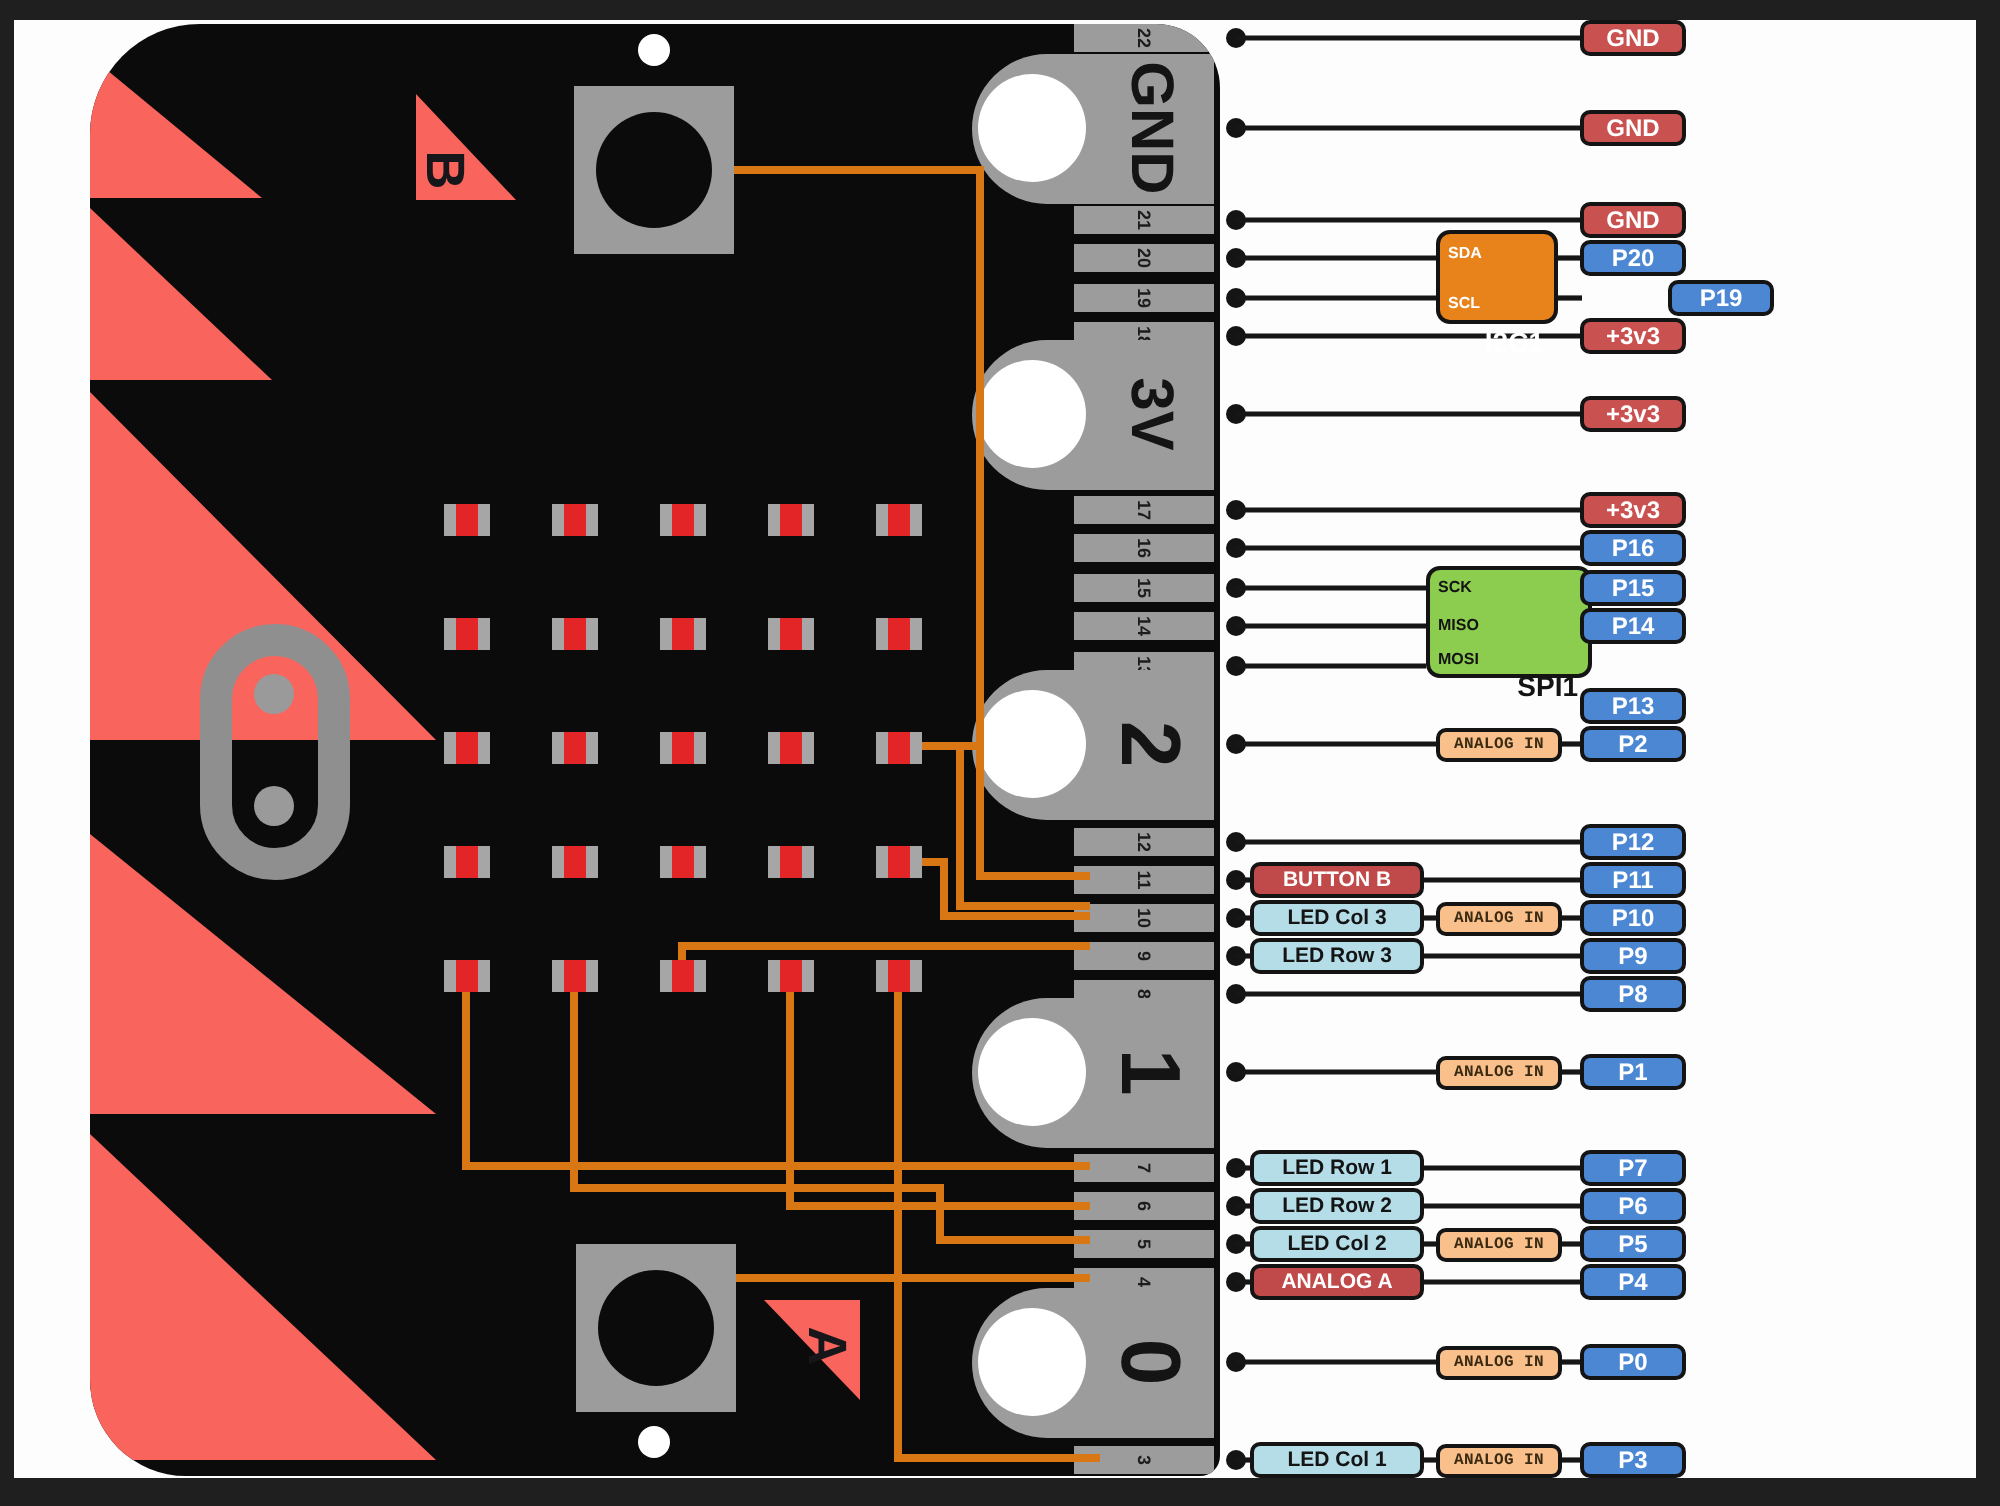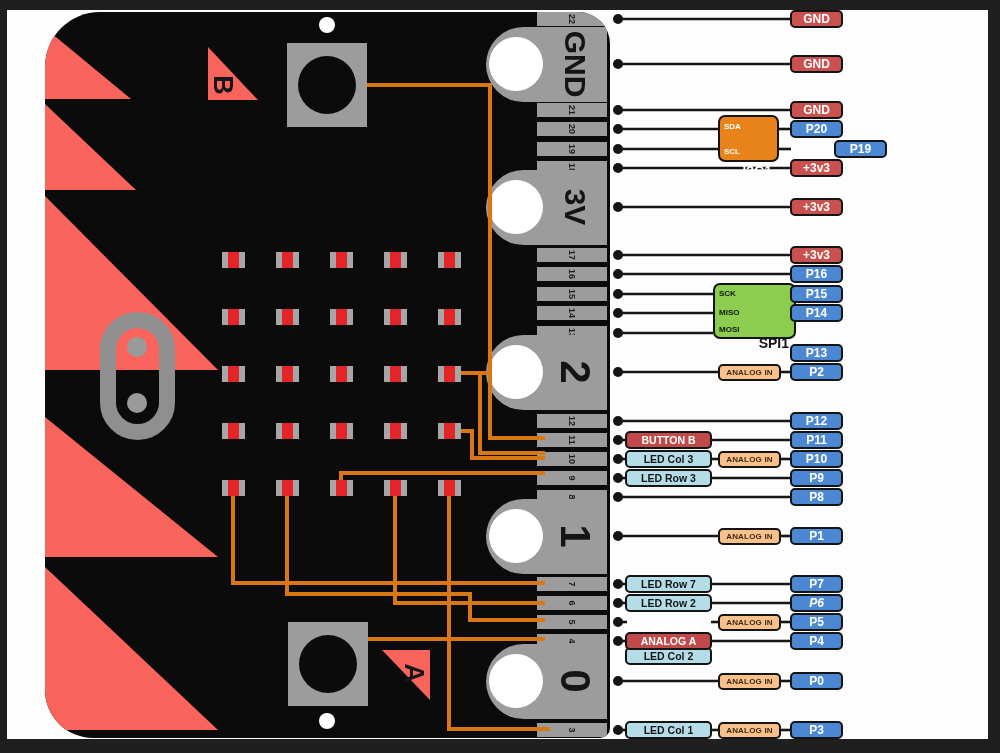--- a/index.html
+++ b/index.html
@@ -30,21 +30,21 @@
           font-size:9px;color:#1c1c1c;}
   
   .lbl{position:absolute;box-sizing:border-box;border:2px solid #141414;border-radius:5px;
        display:flex;align-items:center;justify-content:center;font-weight:700;}
   .out{left:790px;width:53px;height:18px;font-size:12px;color:#fff;}
   .out.red{background:var(--label_red);} .out.blue{background:var(--label_blue);}
   .fn{left:625px;width:87px;height:18px;font-size:10.5px;}
   .fn.red{background:var(--button_red);color:#fff;}
   .fn.cyan{background:var(--led_cyan);color:#141414;}
   .analog{left:718px;width:63px;height:17px;font-size:8px;letter-spacing:.2px;
-          color:#3a2a12;background:var(--analog_orange);}
+          color:#3a2a12;background:var(--analog_orange);font-family:Liberation Mono, monospace;}
   .ifc{position:absolute;box-sizing:border-box;border:2px solid #141414;border-radius:7px;}
   .ifc .big{position:absolute;right:5px;top:50%;transform:translateY(-50%);font-weight:700;font-size:14px;margin-top:32px;}
   .ifc .sig{position:absolute;left:4px;font-weight:700;font-size:8px;}
   #i2cbox{left:718px;top:115px;width:61px;height:47px;background:var(--i2c_orange);color:#fff;}
   #spibox{left:713px;top:283px;width:83px;height:56px;background:var(--spi_green);color:#141414;}
   
   .led{position:absolute;width:23px;height:16px;background:#a6a6a6;}
   .ledcore{position:absolute;left:6px;top:0;width:11px;height:16px;background:var(--led_red);}
 </style>
 </head>
@@ -336,25 +336,25 @@
       <div class="lbl fn red" style="top: 431px;">BUTTON B</div>
       <div class="lbl out blue" style="top: 431px;">P11</div>
       <div class="lbl fn cyan" style="top: 450px;">LED Col 3</div>
       <div class="lbl analog" style="top: 451px;">ANALOG IN</div>
       <div class="lbl out blue" style="top: 450px;">P10</div>
       <div class="lbl fn cyan" style="top: 469px;">LED Row 3</div>
       <div class="lbl out blue" style="top: 469px;">P9</div>
       <div class="lbl out blue" style="top: 488px;">P8</div>
       <div class="lbl analog" style="top: 528px;">ANALOG IN</div>
       <div class="lbl out blue" style="top: 527px;">P1</div>
-      <div class="lbl fn cyan" style="top: 575px;">LED Row 7</div>
+      <div class="lbl fn cyan" style="top: 575px;">LED Row 1</div>
       <div class="lbl out blue" style="top: 575px;">P7</div>
       <div class="lbl fn cyan" style="top: 594px;">LED Row 2</div>
-      <div class="lbl out blue" style="top: 594px; font-style: italic;">P6</div>
-      <div class="lbl fn cyan" style="top: 647px;">LED Col 2</div>
+      <div class="lbl out blue" style="top: 594px;">P6</div>
+      <div class="lbl fn cyan" style="top: 613px;">LED Col 2</div>
       <div class="lbl analog" style="top: 614px;">ANALOG IN</div>
       <div class="lbl out blue" style="top: 613px;">P5</div>
       <div class="lbl fn red" style="top: 632px;">ANALOG A</div>
       <div class="lbl out blue" style="top: 632px;">P4</div>
       <div class="lbl analog" style="top: 673px;">ANALOG IN</div>
       <div class="lbl out blue" style="top: 672px;">P0</div>
       <div class="lbl fn cyan" style="top: 721px;">LED Col 1</div>
       <div class="lbl analog" style="top: 722px;">ANALOG IN</div>
       <div class="lbl out blue" style="top: 721px;">P3</div>
     </div>

